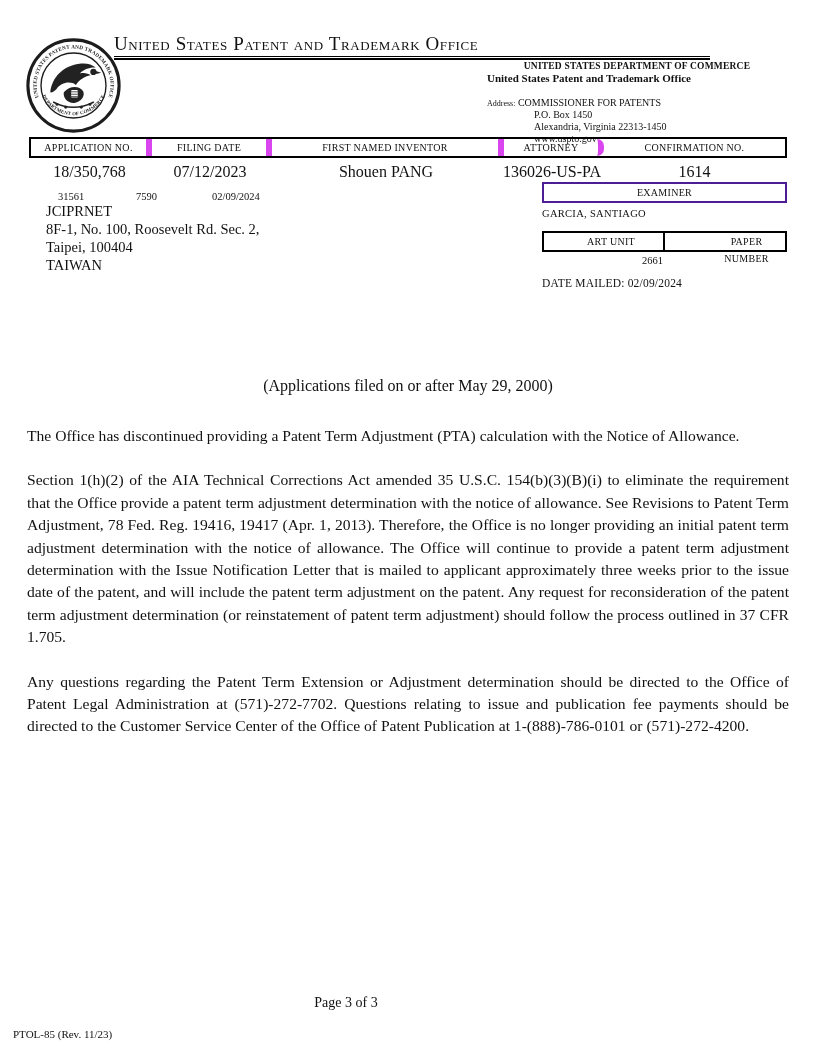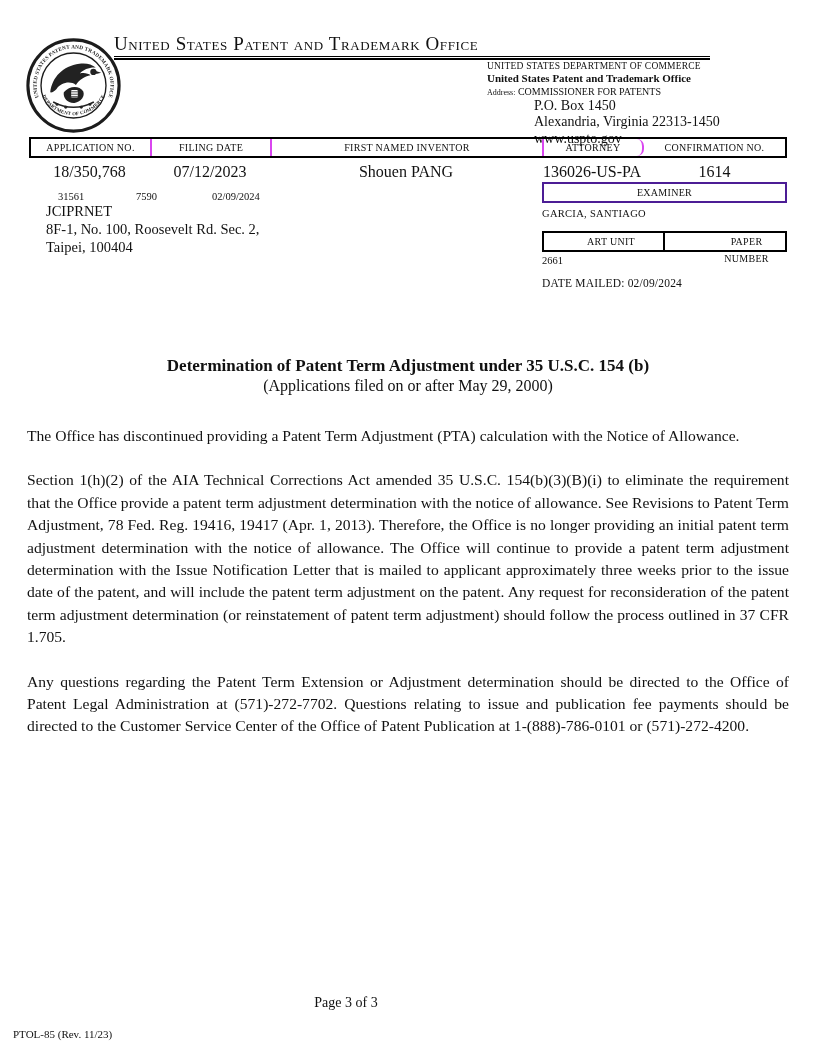--- a/index.html
+++ b/index.html
@@ -14,58 +14,58 @@
   .seal { position:absolute; left:25px; top:36px; width:97px; height:99px; }
   .office-title {
     position:absolute; left:114px; top:33px;
     font-variant:small-caps; font-size:19px; letter-spacing:0.6px; white-space:nowrap;
   }
   .header-rule {
     position:absolute; left:114px; top:56px; width:596px; height:4px;
     border-top:1px solid #000; border-bottom:2px solid #000;
   }
   .dept { position:absolute; left:487px; top:61px; width:300px; line-height:1.18; }
-  .dept .d1 { font-weight:normal; font-size:9.5px; letter-spacing:0.2px; }
+  .dept .d1 { font-weight:bold; font-size:9.5px; letter-spacing:0.2px;text-align:center; }
   .dept .d2 { font-weight:bold; font-size:11px; }
-  .dept .addr-row { font-size:10px; margin-top:1px; }
+  .dept .addr-row { font-size:10px; margin-top:12px; }
   .dept .addr-label { font-size:8px; }
-  .dept .indent { font-size:14px; margin-left:47px; }
+  .dept .indent { font-size:10px; margin-left:47px; }
   
   .info-table {
     position:absolute; left:29px; top:137px; width:758px; height:21px;
     display:flex; border:2px solid #000;
   }
   .info-table .cell {
     font-size:10px; letter-spacing:0.3px; text-align:center;
-    line-height:17px; border-right:2px solid #d946ef; overflow:hidden;
+    line-height:17px; border-right:6px solid #d946ef; overflow:hidden;
   }
   .info-table .cell:last-child { border-right:none; }
   .info-values { position:absolute; left:29px; top:163px; width:758px; display:flex; }
   .info-values .cell { font-size:16px; text-align:center; }
-  .w1 { width:121px; } .w2 { width:120px; } .w3 { width:272px; }
+  .w1 { width:121px; } .w2 { width:120px; } .w3 { width:232px; }
   .w4 { width:100px;border-radius:7px; } .w5 { width:118px; flex:1; }
   
   .corr-nums { position:absolute; top:191px; left:0; font-size:10.5px; }
   .corr-nums span { position:absolute; white-space:nowrap; }
   .corr-code { left:58px; } .corr-cust { left:136px; } .corr-date { left:212px; }
   .corr-addr { position:absolute; left:46px; top:202px; font-size:14.5px; line-height:18px; }
   
   .examiner-box {
     position:absolute; left:542px; top:182px; width:245px; height:21px;
     border:2px solid #4c1d95; text-align:center; font-size:10px; line-height:17px; letter-spacing:0.3px;
   }
   .examiner-name { position:absolute; left:542px; top:208px; width:245px; text-align:left; font-size:10.5px; letter-spacing:0.3px; }
   .unit-boxes {
     position:absolute; left:542px; top:231px; width:245px; height:21px;
     display:flex; border:2px solid #000;
   }
   .unit-boxes .cell { font-size:10px; text-align:center; line-height:17px; letter-spacing:0.3px;padding-left:15px; }
   .unit-boxes .cell:first-child { width:121px; border-right:2px solid #000; }
   .unit-boxes .cell:last-child { flex:1;margin-left:28px; }
-  .art-unit-value { position:absolute; left:542px; top:255px; width:121px; text-align:left; font-size:10.5px; }
+  .art-unit-value { position:absolute; left:542px; top:255px; width:121px; text-align:right; font-size:10.5px; }
   .date-mailed { position:absolute; left:542px; top:277px; font-size:11.5px; letter-spacing:0.2px; }
   
   .doc-title { position:absolute; left:0; width:816px; top:356px; text-align:center; font-weight:bold; font-size:17px; }
   .doc-subtitle { position:absolute; left:0; width:816px; top:377px; text-align:center; font-size:16px; }
   .body-text { position:absolute; left:27px; top:425px; width:762px; }
   .body-text p { font-size:15.6px; line-height:22.4px; text-align:justify; margin-bottom:22px; }
   
   .page-number { position:absolute; left:0; width:692px; top:995px; text-align:center; font-size:14px; }
   .form-number { position:absolute; left:13px; top:1028px; font-size:11px; }
 </style>
@@ -135,35 +135,35 @@
 
   <div class="corr-nums">
     <span class="corr-code">31561</span>
     <span class="corr-cust">7590</span>
     <span class="corr-date">02/09/2024</span>
   </div>
   <div class="corr-addr">
     <div>JCIPRNET</div>
     <div>8F-1, No. 100, Roosevelt Rd. Sec. 2,</div>
     <div>Taipei, 100404</div>
+    <div>TAIWAN</div>
   </div>
 
   <div class="examiner-box">EXAMINER</div>
   <div class="examiner-name">GARCIA, SANTIAGO</div>
   <div class="unit-boxes">
     <div class="cell">ART UNIT</div>
     <div class="cell">PAPER NUMBER</div>
   </div>
   <div class="art-unit-value">2661</div>
   <div class="date-mailed">
     <span>DATE MAILED:</span>
     <span>02/09/2024</span>
   </div>
 
-  <div class="doc-title">Determination of Patent Term Adjustment under 35 U.S.C. 154 (b)</div>
   <div class="doc-subtitle">(Applications filed on or after May 29, 2000)</div>
 
   <div class="body-text">
     <p>The Office has discontinued providing a Patent Term Adjustment (PTA) calculation with the Notice of Allowance.</p>
     <p>Section 1(h)(2) of the AIA Technical Corrections Act amended 35 U.S.C. 154(b)(3)(B)(i) to eliminate the requirement that the Office provide a patent term adjustment determination with the notice of allowance. See Revisions to Patent Term Adjustment, 78 Fed. Reg. 19416, 19417 (Apr. 1, 2013). Therefore, the Office is no longer providing an initial patent term adjustment determination with the notice of allowance. The Office will continue to provide a patent term adjustment determination with the Issue Notification Letter that is mailed to applicant approximately three weeks prior to the issue date of the patent, and will include the patent term adjustment on the patent. Any request for reconsideration of the patent term adjustment determination (or reinstatement of patent term adjustment) should follow the process outlined in 37 CFR 1.705.</p>
     <p>Any questions regarding the Patent Term Extension or Adjustment determination should be directed to the Office of Patent Legal Administration at (571)-272-7702. Questions relating to issue and publication fee payments should be directed to the Customer Service Center of the Office of Patent Publication at 1-(888)-786-0101 or (571)-272-4200.</p>
   </div>
 
   <div class="page-number">Page 3 of 3</div>
   <div class="form-number">PTOL-85 (Rev. 11/23)</div>

